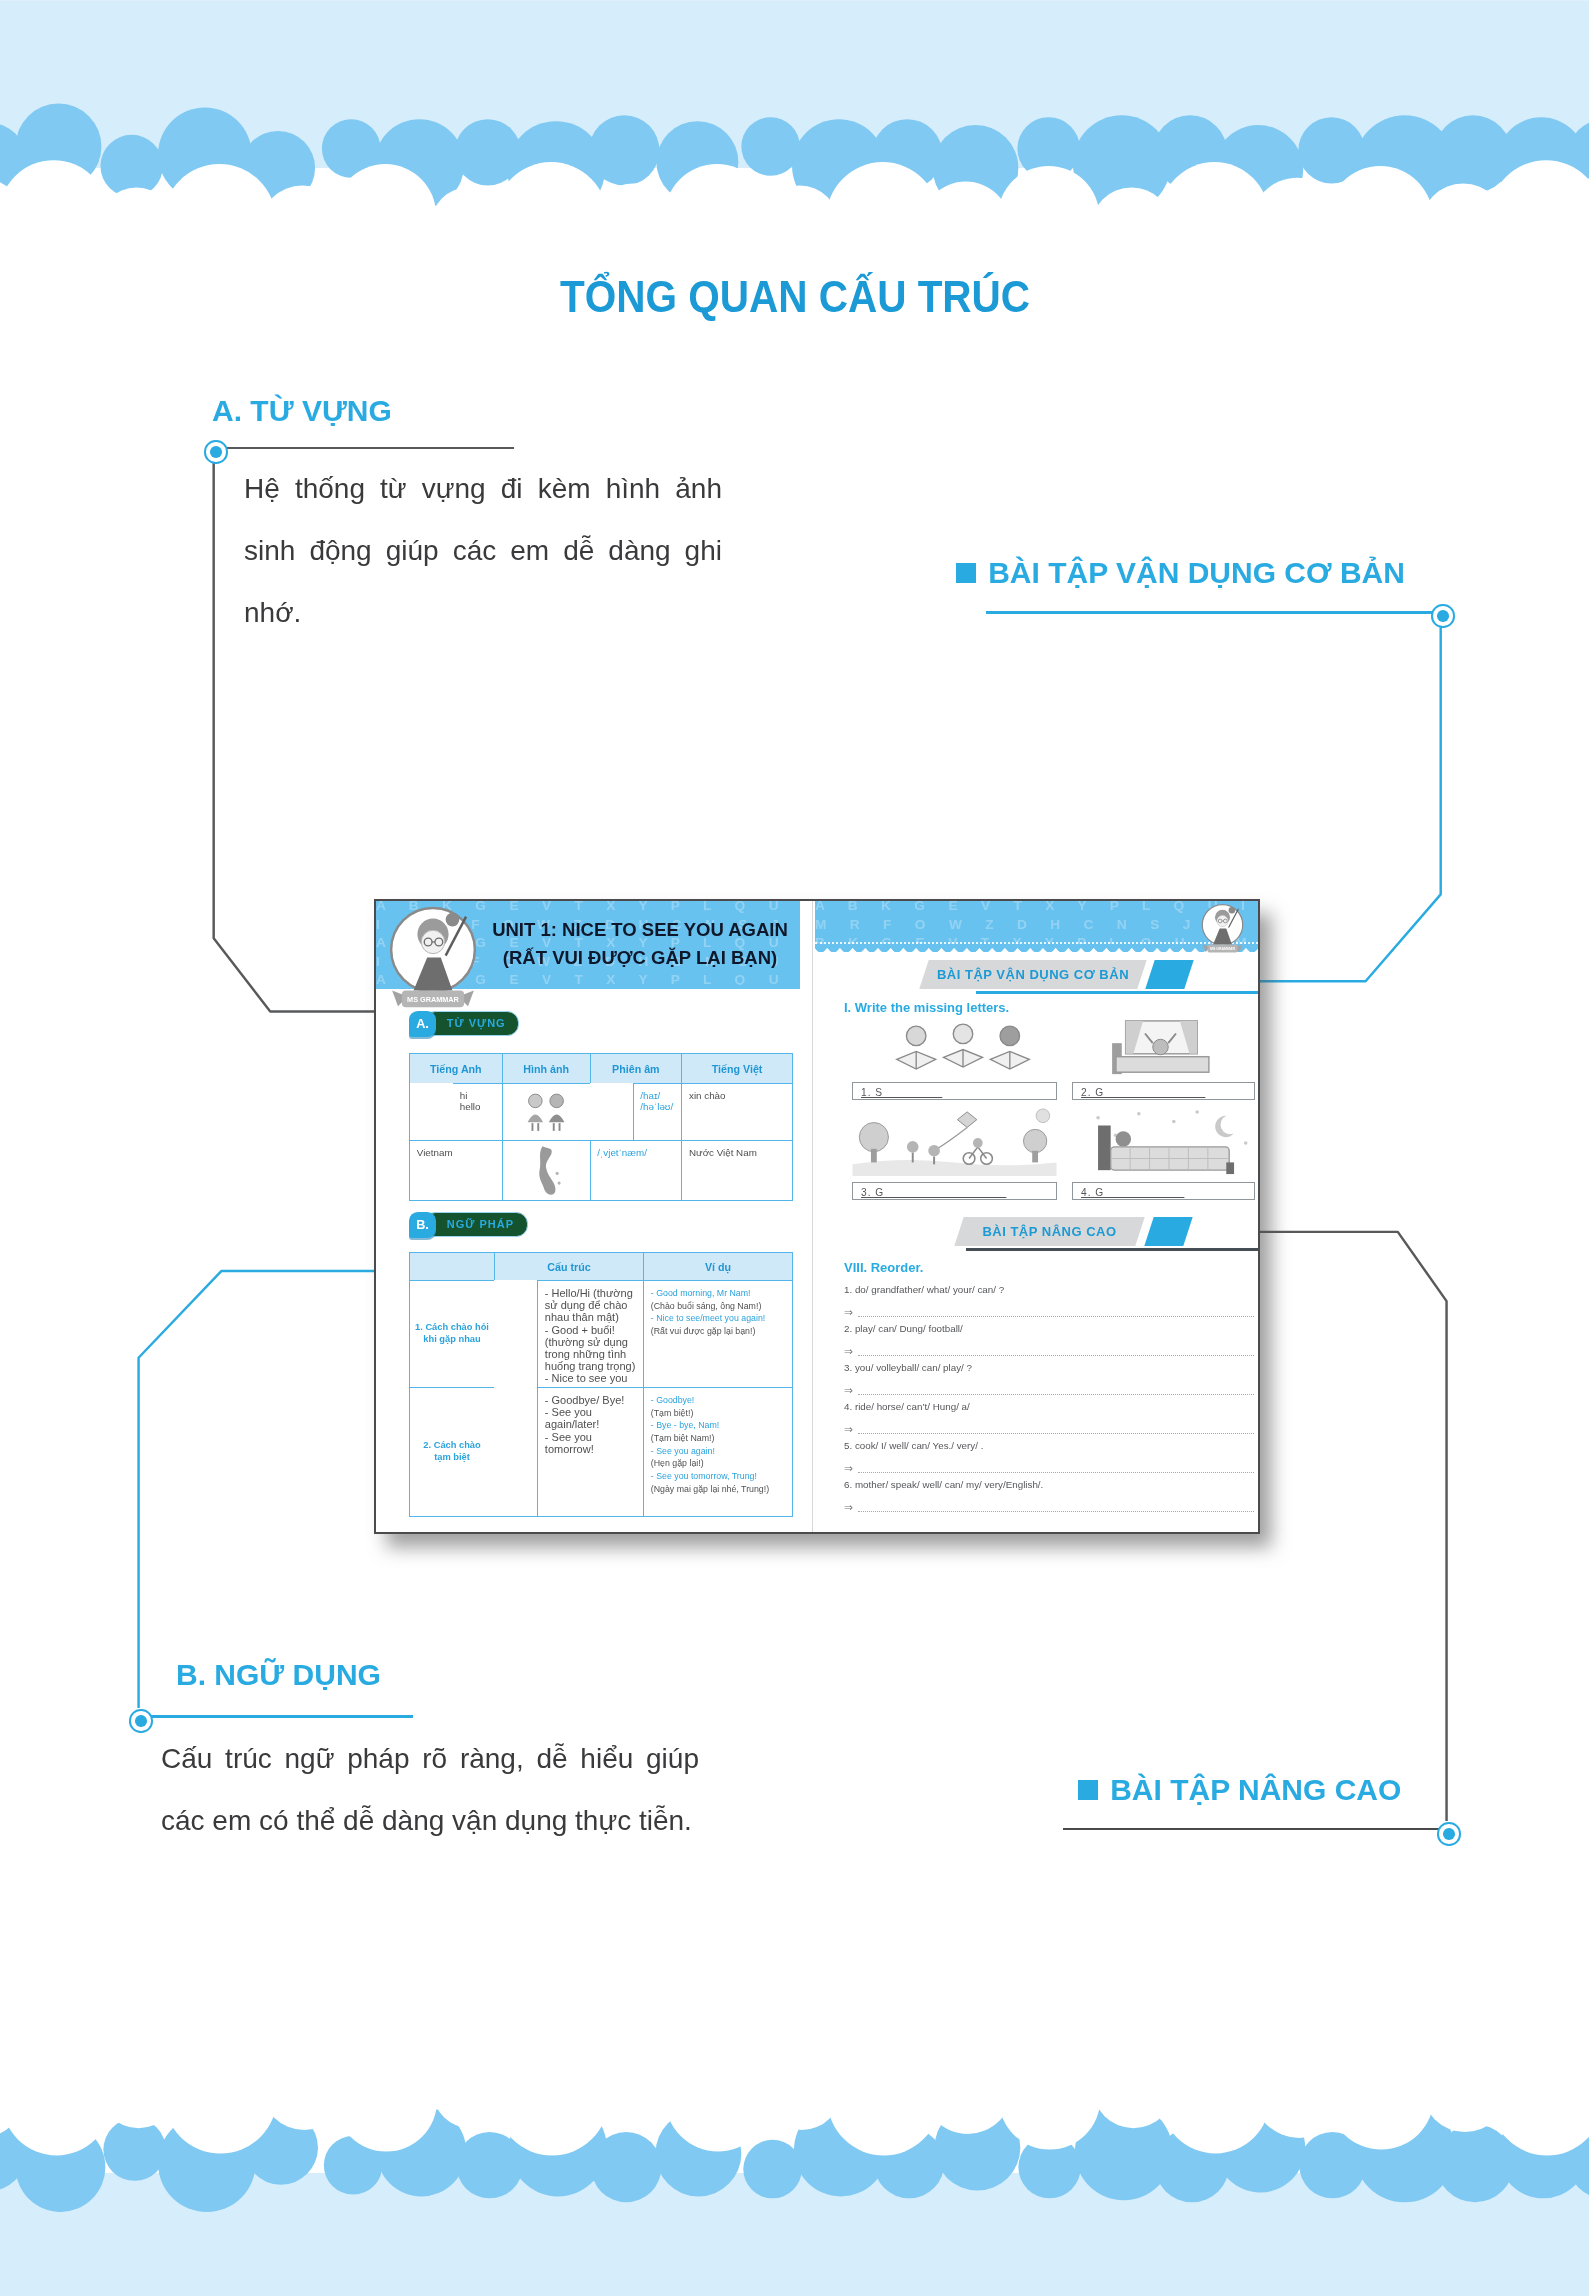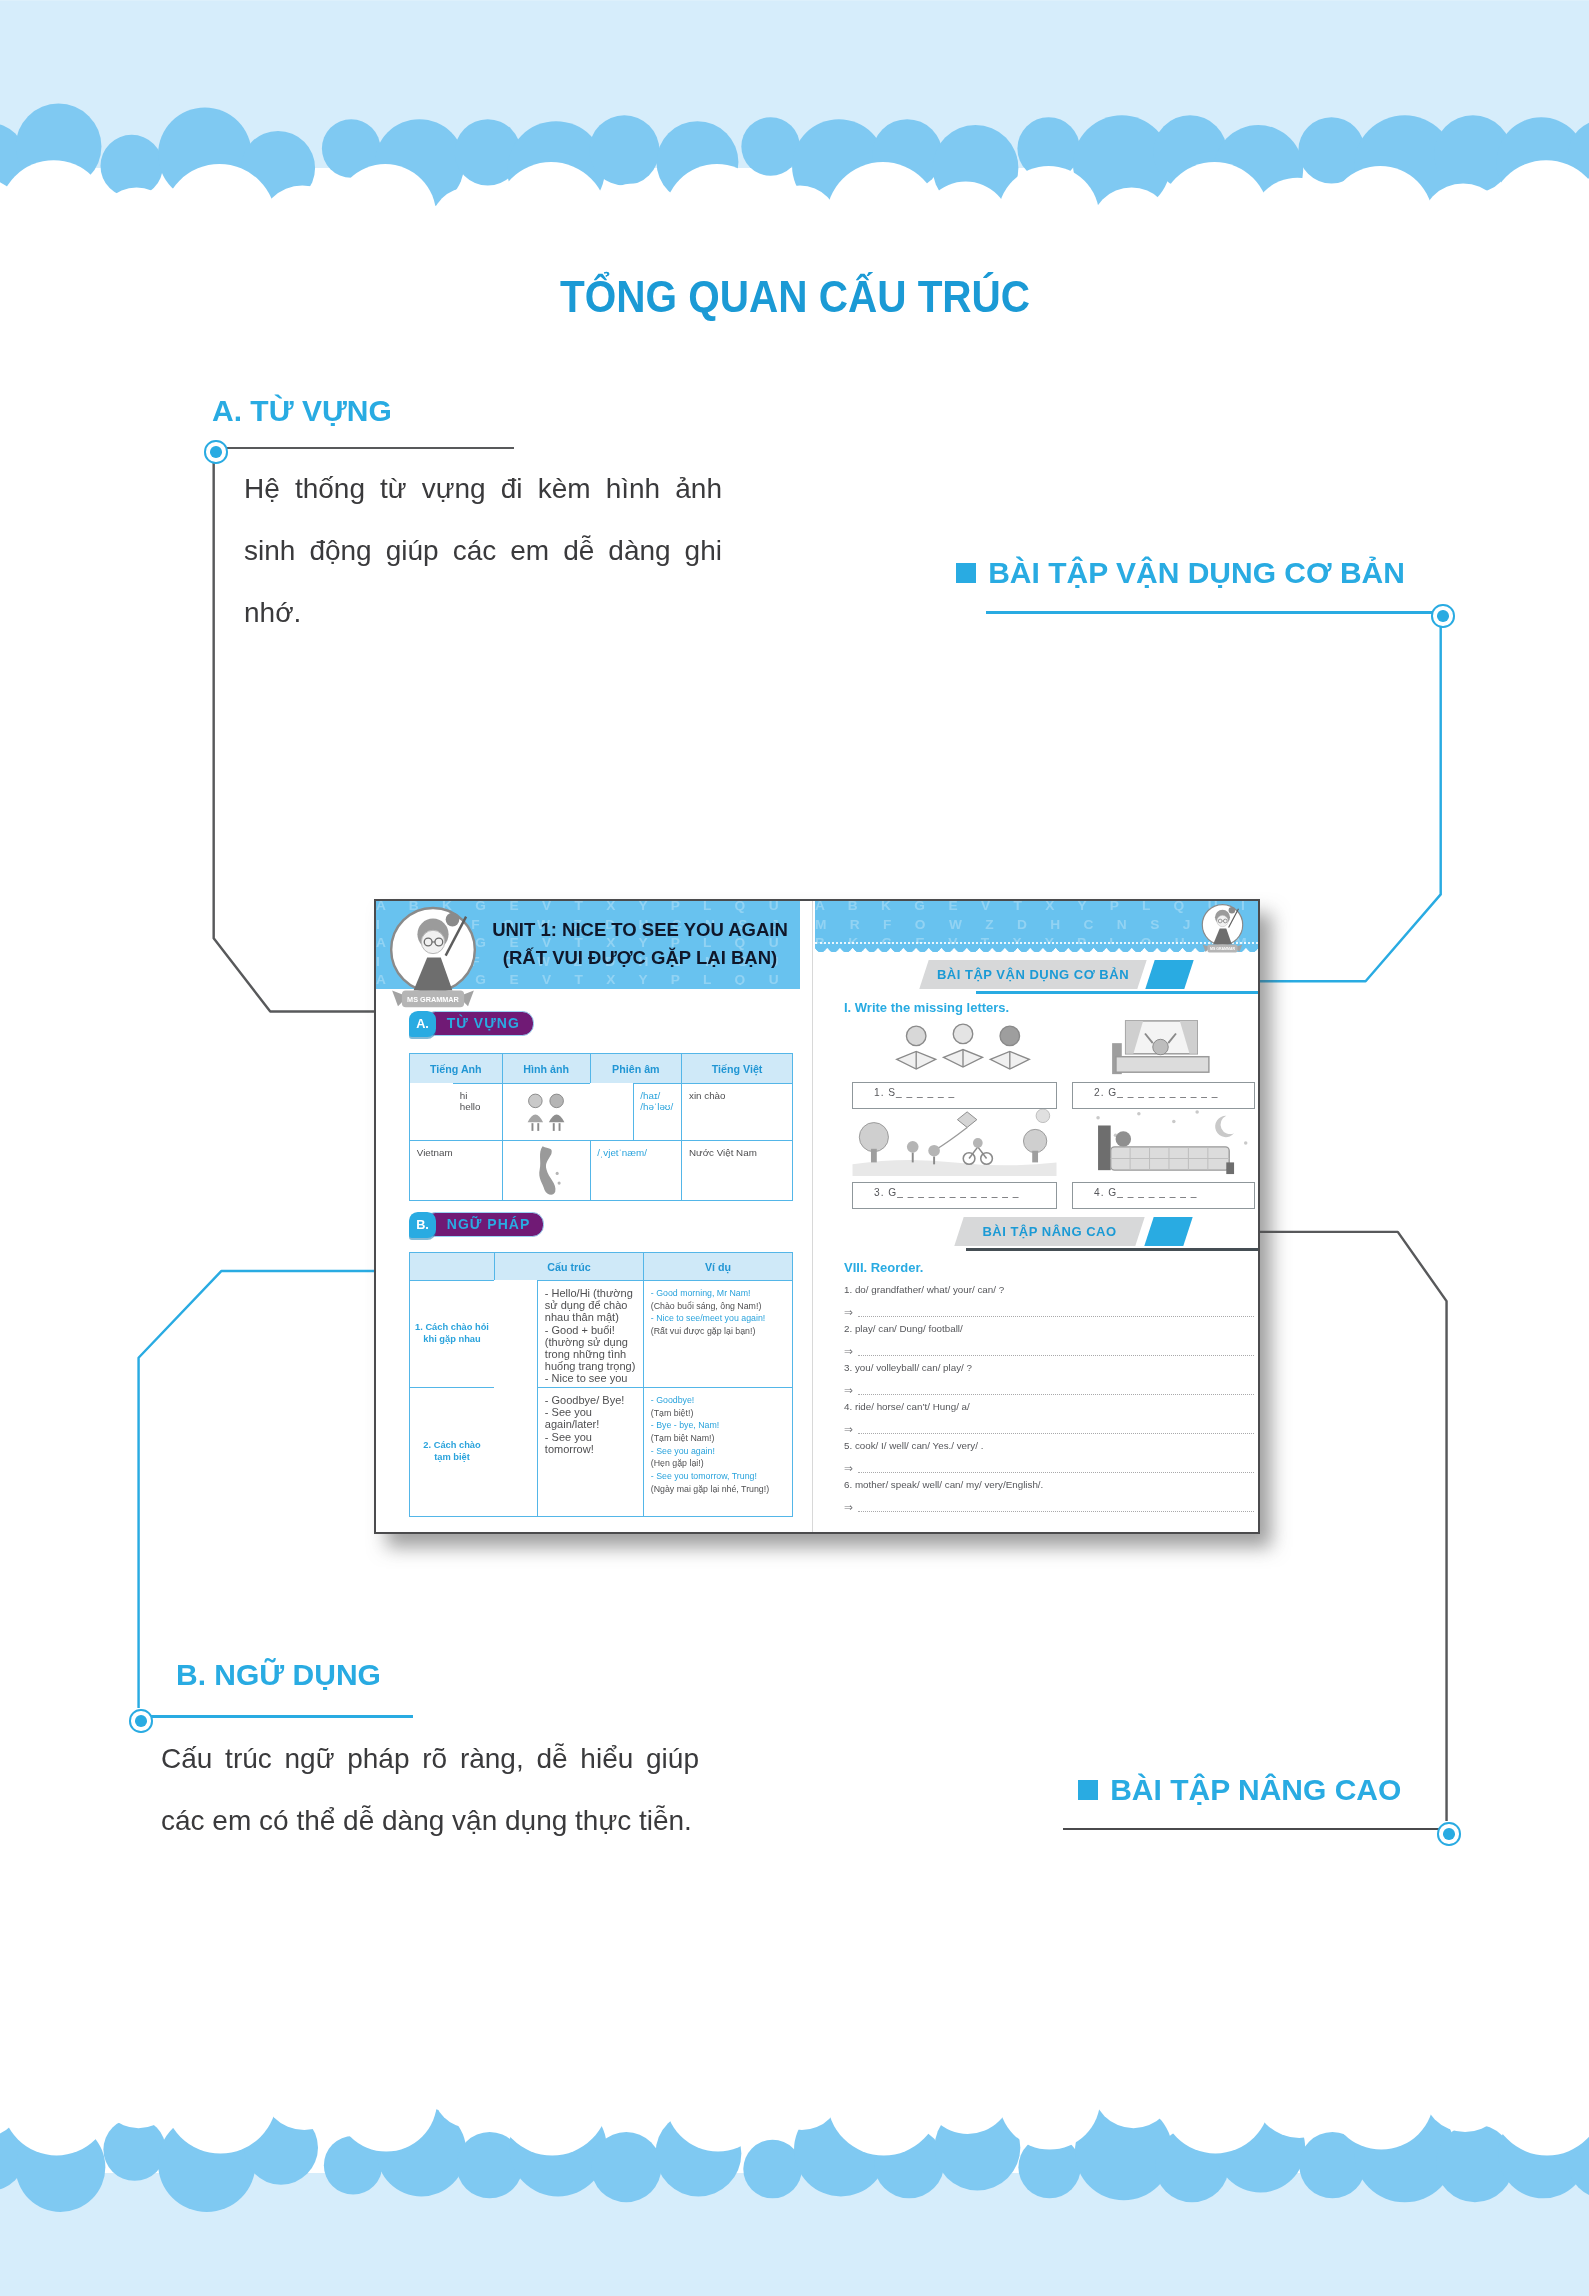--- a/index.html
+++ b/index.html
@@ -27,21 +27,21 @@
   .unit-title{position:absolute;left:109px;top:14.6px;width:310px;text-align:center;color:#0f172a;
     font-weight:bold;font-size:18.5px;line-height:28px;}
   .divider{position:absolute;left:436px;top:0;width:1px;height:631px;background:#d8d8d8;}
   
   .badge{position:absolute;display:flex;align-items:center;height:27px;}
   .badge .icon{width:27px;height:26px;background:#29abe2;border-radius:8.8px 8.8px 8.8px 2.9px;color:#fff;
     font-weight:bold;font-size:12.7px;display:flex;align-items:center;justify-content:center;z-index:2;
     box-shadow:0 2px 0 rgba(31,130,180,.55);}
   .badge .pill{height:22.4px;border:1.5px solid #9ad4f3;border-radius:11.7px;margin-left:-11.7px;
     padding:0 12.7px 0 21.5px;display:flex;align-items:center;color:#29abe2;font-weight:bold;
-    font-size:14px;letter-spacing:1px;background:#701a75;}
+    font-size:11px;letter-spacing:1px;background:#14532d;}
   
   .grid{position:absolute;border:1.5px solid #54b6e8;background:#fff;}
   .cell{border-left:1px solid #54b6e8;border-top:1px solid #54b6e8;box-sizing:border-box;
     font-size:9.8px;color:#4e4e50;overflow:hidden;}
   .cell.first-col{border-left:none;}
   .cell.first-row{border-top:none;}
   .thead{background:#cfe9f8;color:#2196d4;font-weight:bold;font-size:10.7px;display:flex;
     align-items:center;justify-content:center;}
   .pre{white-space:pre-line;margin-left:43px;}
   .cpad{padding:5.9px 6.8px;}
@@ -53,22 +53,22 @@
   .ex-vi{color:#505052;font-size:8.8px;line-height:12.7px;}
   
   .scallops{position:absolute;left:0;width:100%;height:8.8px;
     background-image:radial-gradient(circle at 5.9px -2px,#68c2ef 5.9px,transparent 6.3px);
     background-size:12.7px 8.8px;background-repeat:repeat-x;}
   .dotline-white{position:absolute;left:0;width:100%;height:0;border-top:2px dotted rgba(255,255,255,.85);}
   .pgram{position:absolute;height:29px;transform:skewX(-18deg);}
   .banner-label{position:absolute;height:29px;display:flex;align-items:center;justify-content:center;
     color:#1b9ad5;font-weight:bold;font-size:13px;letter-spacing:0.5px;white-space:nowrap;}
   .ex-title{position:absolute;font-size:13px;font-weight:bold;color:#29abe2;white-space:nowrap;}
-  .blank{position:absolute;height:27px;border:1.2px solid #8f979b;box-sizing:border-box;
-    font-size:10.2px;color:#55565a;line-height:19.5px;padding-left:21px;letter-spacing:1px;white-space:nowrap;}
+  .blank{position:absolute;height:18px;border:1.2px solid #8f979b;box-sizing:border-box;
+    font-size:10.2px;color:#55565a;line-height:19.5px;padding-left:8px;letter-spacing:1px;white-space:nowrap;text-decoration:underline;}
   .ritem{font-size:9.8px;color:#55565a;line-height:18.5px;white-space:nowrap;}
   .arrowline{display:flex;align-items:flex-end;height:20.5px;}
   .arrowline .ar{font-size:10.7px;color:#77787b;line-height:13.7px;}
   .arrowline .dots{flex:1;border-bottom:1.6px dotted #a9a9ab;margin:0 2px 2.9px 4.9px;}
   .illus{position:absolute;}
 </style>
 </head>
 <body>
 <div id="page">
 

